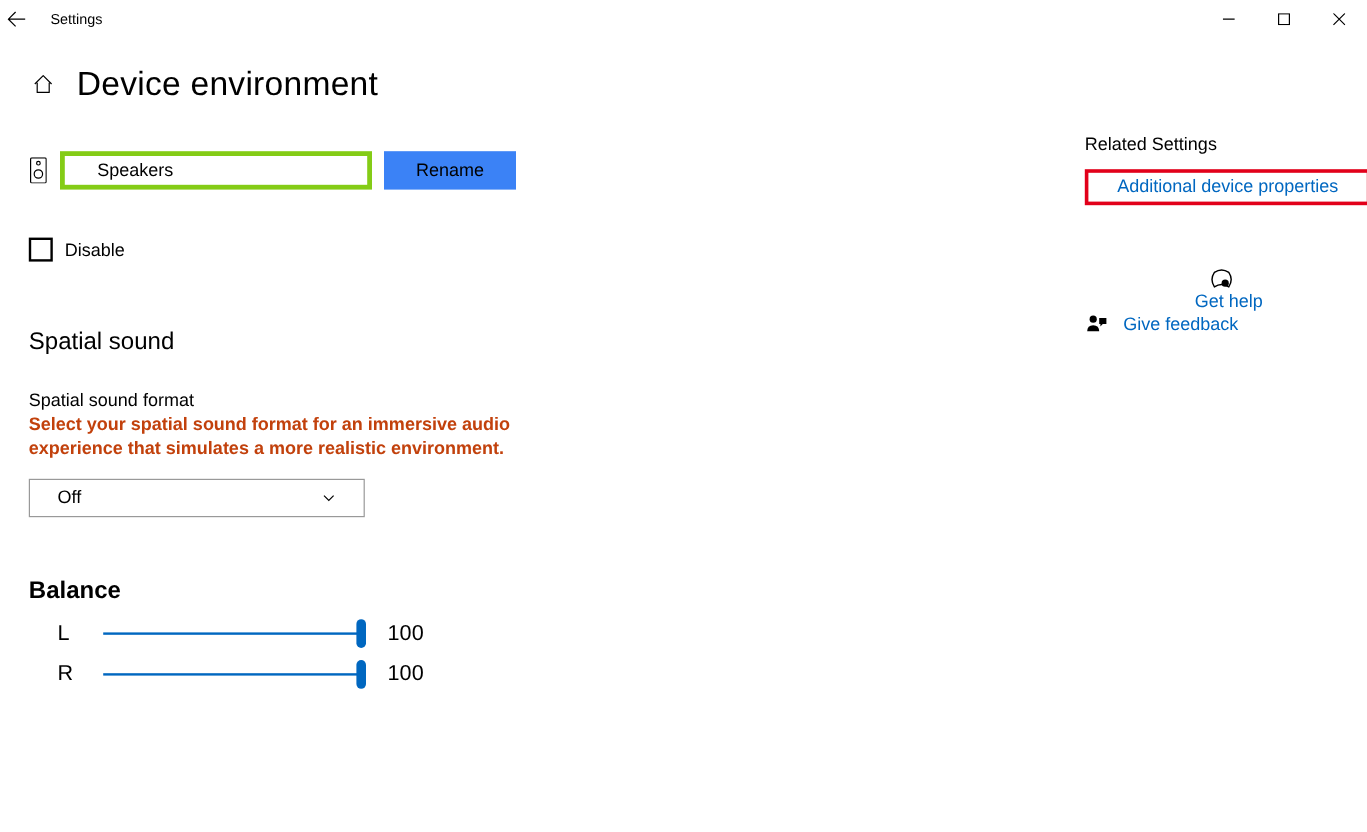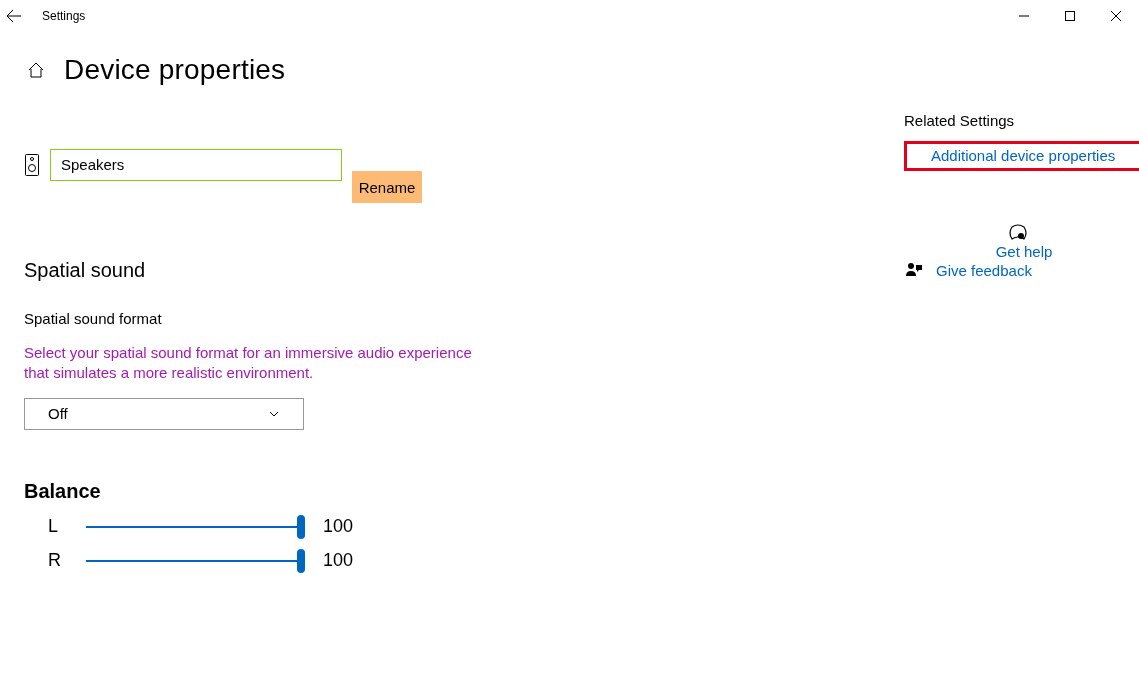--- a/index.html
+++ b/index.html
@@ -67,38 +67,37 @@
   }
 
   
   .device-row { display:flex; align-items:center; }
   .speaker-icon {
     width: 16px; height: 24px;
     display:flex; align-items:center; justify-content:center;
     margin-right: 10px;
   }
   .name-input {
-    width: 292px; height: 32px;
-    border: 1px solid #84cc16;
+    width: 260px; height: 32px;
+    border: 4px solid #84cc16;
     font-family: inherit;
     font-size: 15px;
-    padding: 0 10px;
+    padding: 0 27px;
     outline: none;
     background:#fff;
   }
   .rename-btn {
     margin-left: 10px;
-    width: 70px; height: 32px;
-    background: #fdba74;
+    width: 110px; height: 32px;
+    background: #3b82f6;
     border: none;
     font-family: inherit;
     font-size: 15px;
     cursor: pointer;
     color:#000;
-    margin-top:45px;
   }
 
   
   .disable-row {
     display:flex; align-items:center;
     margin-top: 40px;
   }
   .checkbox {
     width: 20px; height: 20px;
     border: 2px solid #000;
@@ -112,24 +111,25 @@
     font-size: 20px;
     font-weight: 400;
     margin-top: 56px;
   }
   .field-label {
     font-size: 15px;
     margin-top: 28px;
   }
   .field-desc {
     font-size: 15px;
-    color: #a21caf;
-    margin-top: 16px;
+    color: #c2410c;
+    margin-top: 2px;
     line-height: 1.35;
     max-width: 460px;
+    font-weight: bold;
   }
   .dropdown {
     margin-top: 14px;
     width: 280px; height: 32px;
     border: 1px solid #999;
     display:flex; align-items:center;
     justify-content: space-between;
     padding: 0 23px;
     font-size: 15px;
     cursor:pointer;
@@ -225,38 +225,42 @@
       </svg>
   </div>
 </div>
 
 <div class="header">
   <div class="home-icon">
     <svg width="20" height="20" viewBox="0 0 20 20">
       <path d="M3 10 L10 3 L17 10 M5 9 V17 H15 V9" stroke="#000" stroke-width="1" fill="none" stroke-linejoin="round"></path>
     </svg>
   </div>
-  <div class="page-title">Device properties</div>
+  <div class="page-title">Device environment</div>
 </div>
 
 <div class="content">
   <div class="left-col">
 
     <div class="device-row">
       <div class="speaker-icon">
         <svg width="14" height="22" viewBox="0 0 14 22">
           <rect x="0.5" y="0.5" width="13" height="21" rx="1" stroke="#000" stroke-width="1" fill="none"></rect>
           <circle cx="7" cy="5" r="1.5" stroke="#000" stroke-width="1" fill="none"></circle>
           <circle cx="7" cy="14" r="3.5" stroke="#000" stroke-width="1" fill="none"></circle>
         </svg>
       </div>
       <input class="name-input" value="Speakers" style="">
       <button class="rename-btn">Rename</button>
     </div>
 
+    <div class="disable-row">
+      <div class="checkbox"></div>
+      <div class="disable-label">Disable</div>
+    </div>
 
     <div class="section-title">Spatial sound</div>
     <div class="field-label">Spatial sound format</div>
     <div class="field-desc">Select your spatial sound format for an immersive audio experience that simulates a more realistic environment.</div>
     <div class="dropdown">
       <span>Off</span>
       <svg width="12" height="12" viewBox="0 0 12 12">
         <path d="M2 4 L6 8 L10 4" stroke="#000" stroke-width="1" fill="none"></path>
       </svg>
     </div>

